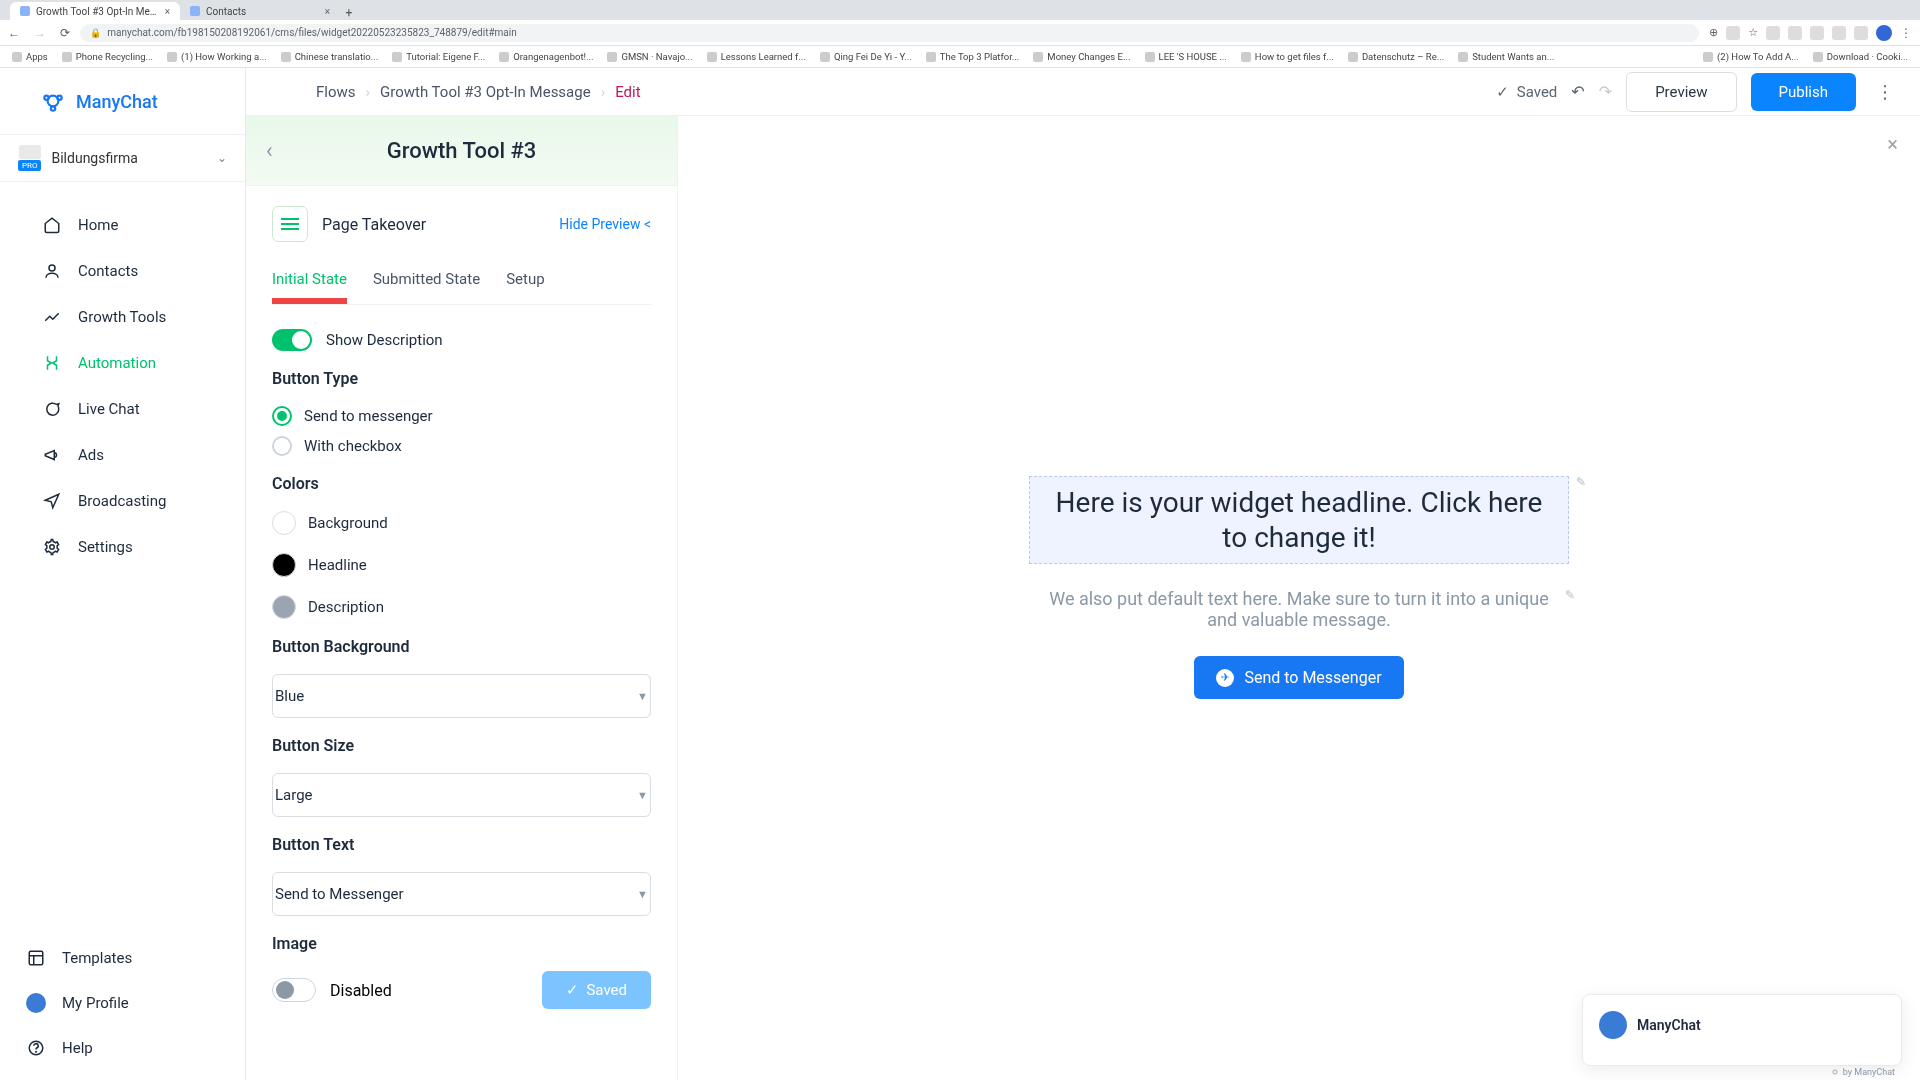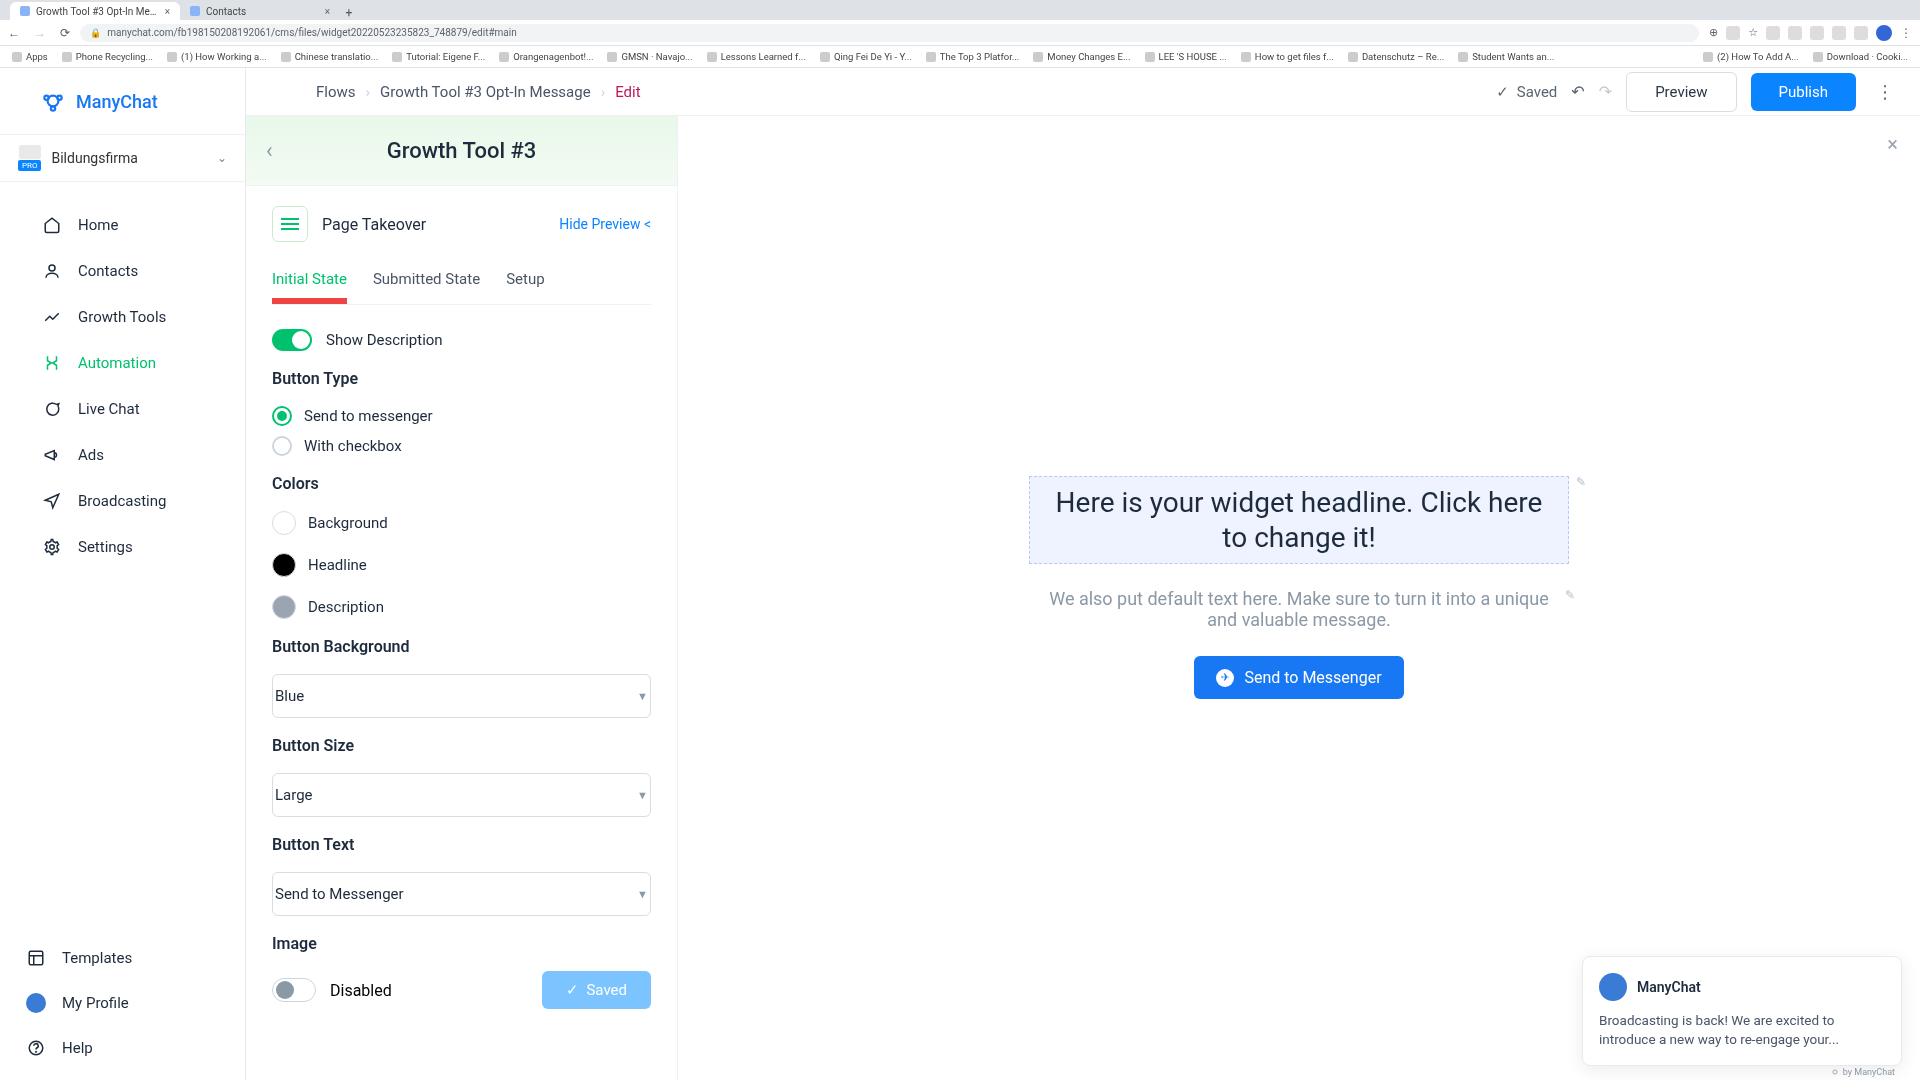--- a/index.html
+++ b/index.html
@@ -490,21 +490,20 @@
             <span class="msngr">✈</span>
             <span>Send to Messenger</span>
           </button>
         </div>
 
         <div class="notif">
           <div class="hdr">
             <div class="av"></div>
             <div class="name">ManyChat</div>
           </div>
-          <div class="body">Broadcasting is back! We are excited to introduce a new way to re-engage your...</div>
           <div class="tag">
             <svg width="10" height="10" viewBox="0 0 24 24" fill="none" stroke="#8b98a6" stroke-width="2">
                 <circle cx="12" cy="12" r="5"></circle>
               </svg>
             <span>by ManyChat</span>
           </div>
         </div>
       </div>
 
     </div>

